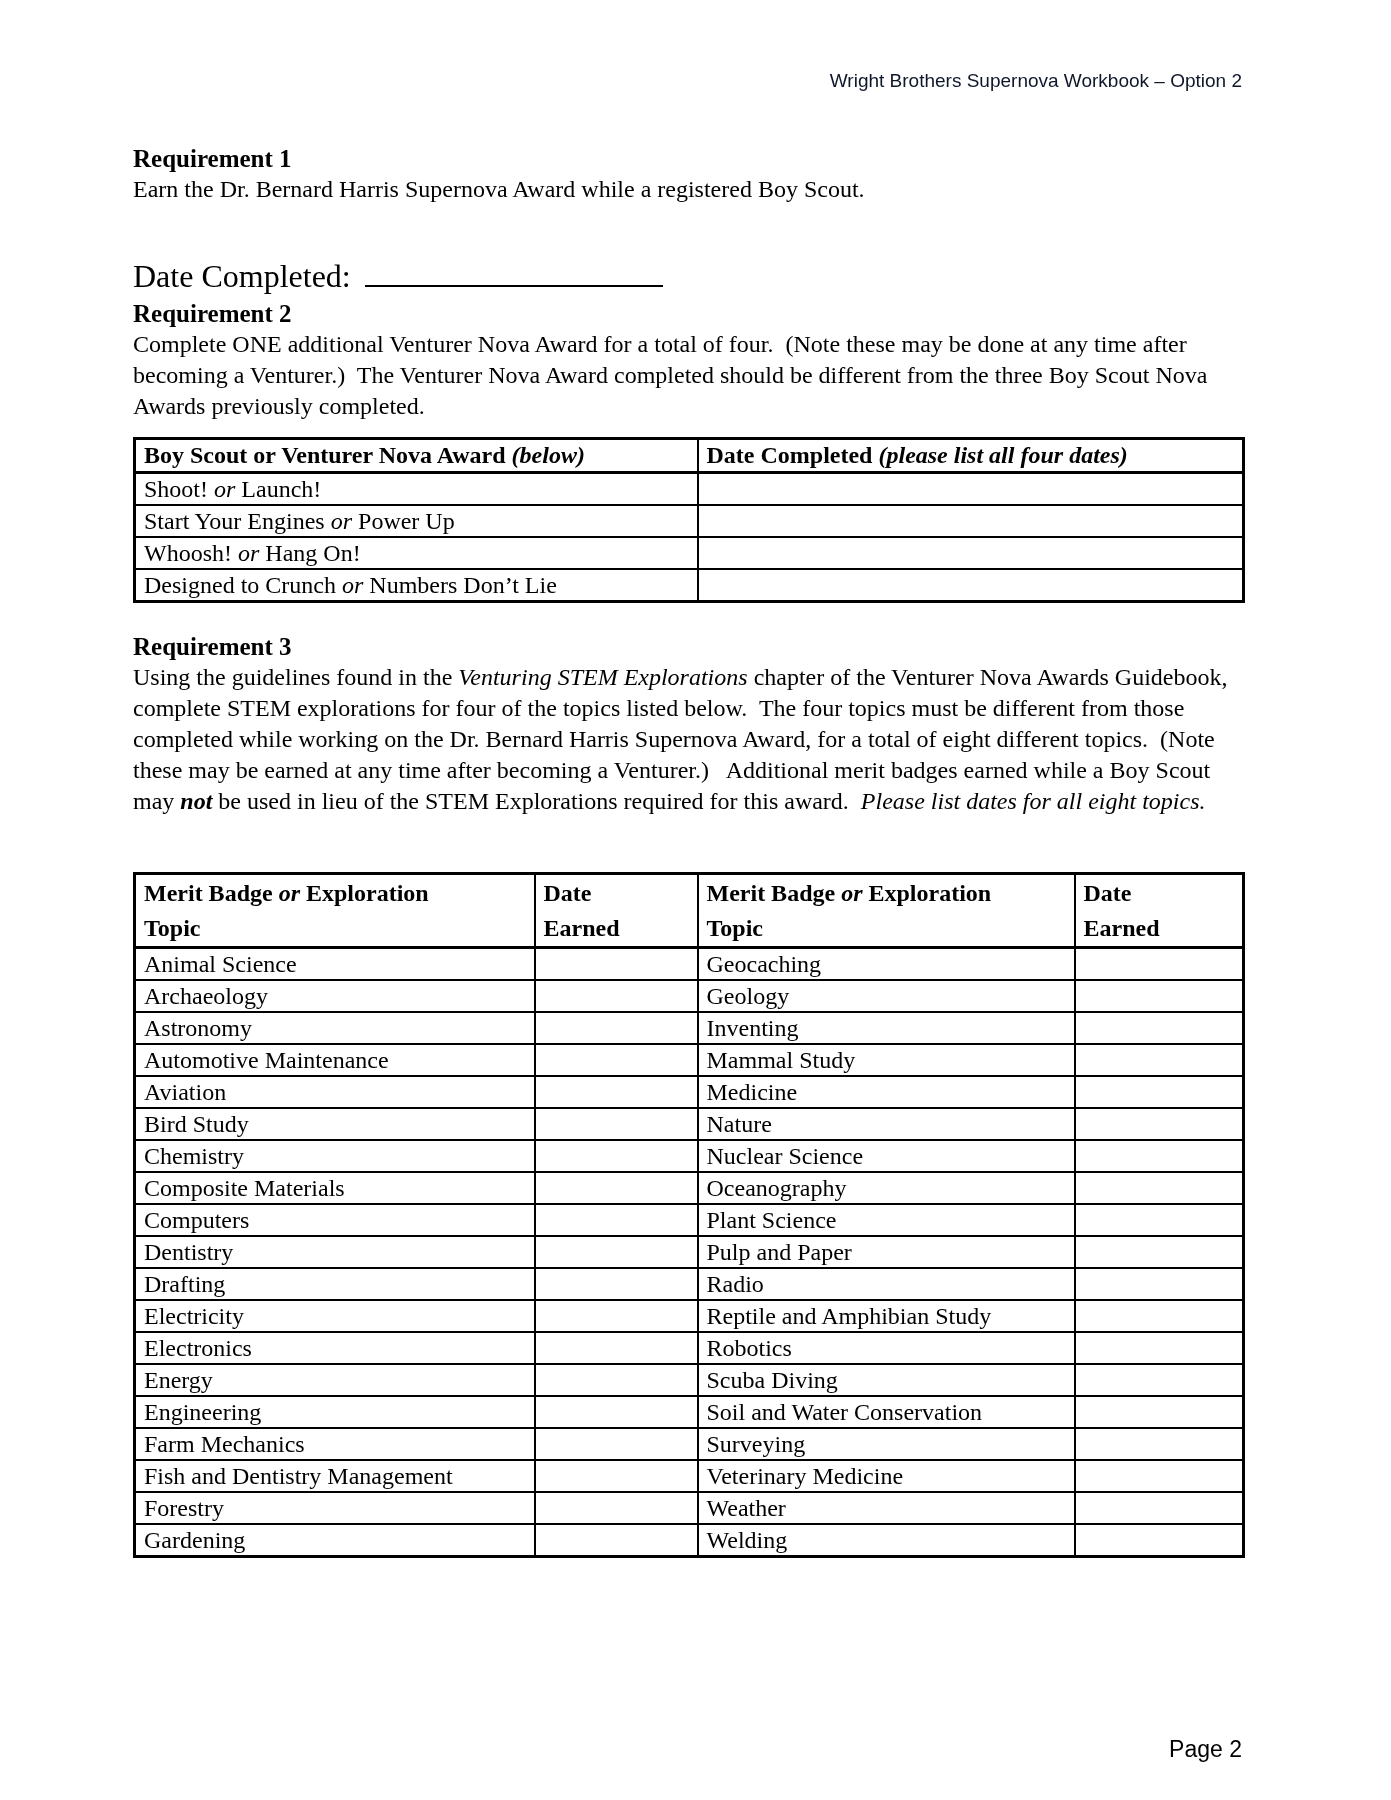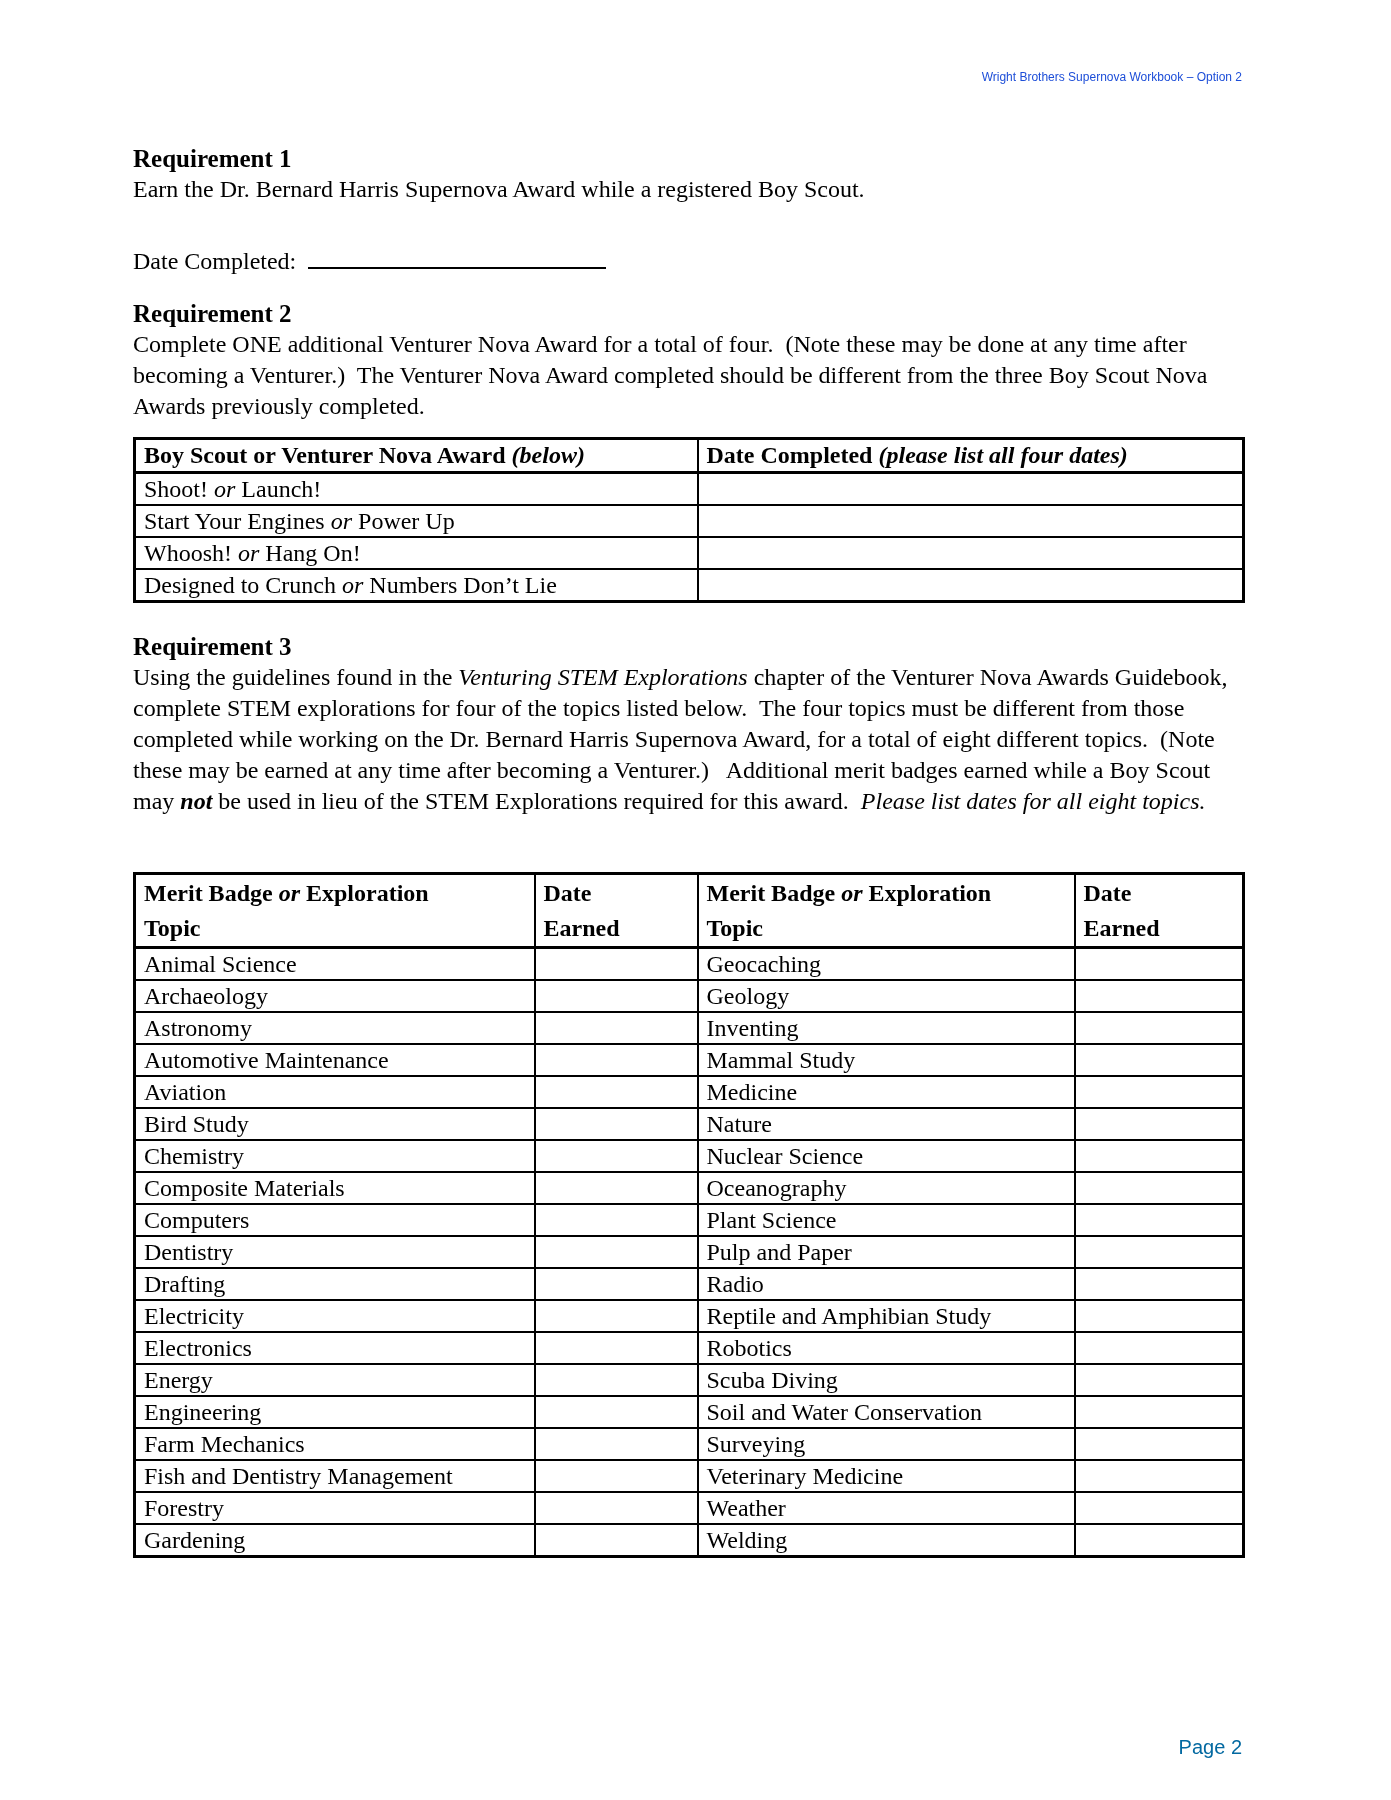--- a/index.html
+++ b/index.html
@@ -11,35 +11,35 @@
     background: #ffffff;
     color: #000000;
     font-family: "Liberation Serif", serif;
     overflow: hidden;
   }
   .abs { position: absolute; }
   .doc-header {
     top: 70px;
     right: 149px;
     font-family: "Liberation Sans", sans-serif;
-    font-size: 12px;
-    color: #1d4ed8;
+    font-size: 19px;
+    color: #0f172a;
   }
   .col { left: 133px; width: 1109px; }
   .req-heading {
     font-weight: bold;
     font-size: 25px;
     line-height: 31px;
   }
   .para {
     font-size: 24px;
     line-height: 31px;
     white-space: pre-wrap;
   }
-  .date-line { font-size: 24px; line-height: 31px; }
+  .date-line { font-size: 32px; line-height: 31px; margin-top: 16px; }
   .date-blank {
     display: inline-block;
     width: 298px;
     height: 24px;
     border-bottom: 2px solid #000;
     margin-left: 6px;
     vertical-align: baseline;
   }
   table {
     border-collapse: collapse;
@@ -63,22 +63,22 @@
     vertical-align: top;
   }
   .nova-table thead th { height: 33px; line-height: 31px; }
   .nova-table td { height: 32px; line-height: 30px; }
   .merit-table thead th { height: 72px; line-height: 35px; padding-top: 1px; }
   .merit-table td { height: 32px; line-height: 30px; }
   .page-footer {
     top: 1736px;
     right: 149px;
     font-family: "Liberation Sans", sans-serif;
-    font-size: 20px;
-    color: #0369a1;
+    font-size: 23px;
+    color: #000000;
   }
 </style>
 </head>
 <body>
 
 <div class="page">
 
   <div class="abs doc-header">Wright Brothers Supernova Workbook – Option 2</div>
 
   <div class="abs col req-heading" style="top:143px;">Requirement 1</div>

